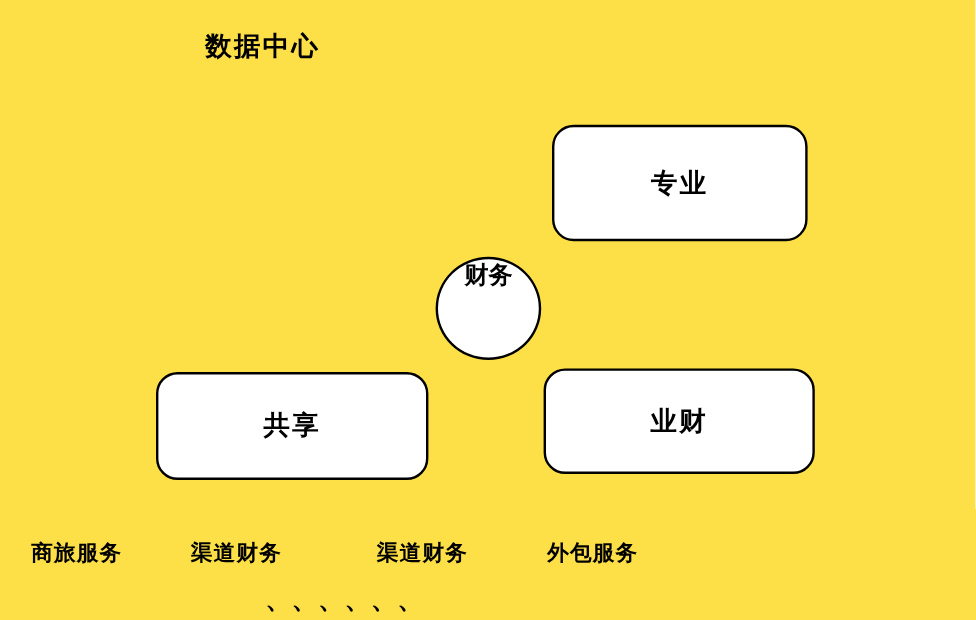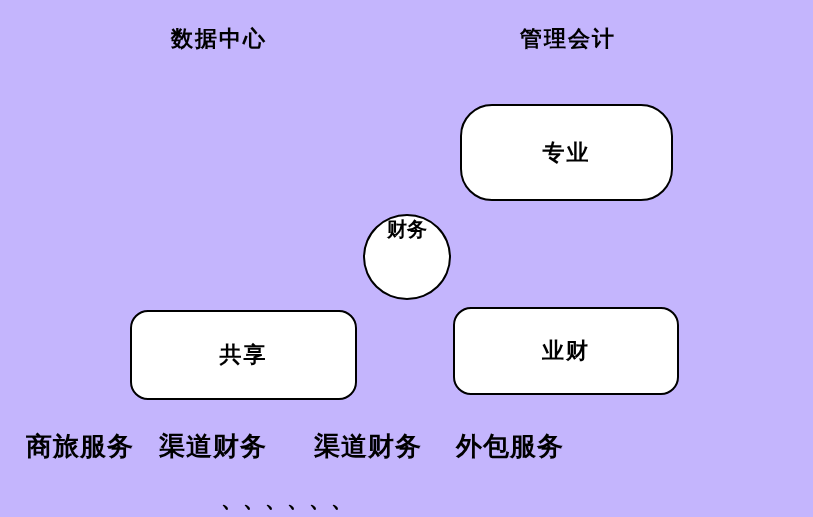--- a/index.html
+++ b/index.html
@@ -2,21 +2,21 @@
 <html><head>
 <meta charset="utf-8">
 <style>
   * { margin: 0; padding: 0; box-sizing: border-box; }
   html, body { background: #ffffff; }
   body { font-family: "Liberation Sans", "DejaVu Sans", sans-serif; }
   .canvas {
     position: relative;
     width: 813px;
     height: 517px;
-    background: #c4b5fd;
+    background: #fde047;
     overflow: hidden;
   }
   .hdr-label {
     position: absolute;
     font-size: 22px;
     font-weight: bold;
     color: #000000;
     letter-spacing: 2px;
     white-space: nowrap;
   }
@@ -41,56 +41,56 @@
     border: 2.5px solid #000000;
     border-radius: 50%;
     background: #ffffff;
     display: flex;
     align-items: flex-start;
     justify-content: center;
   }
   .circle .box-label { font-size: 20px; letter-spacing: 0; }
   .bottom-label {
     position: absolute;
-    font-size: 26px;
+    font-size: 18px;
     font-weight: bold;
     color: #000000;
     letter-spacing: 1px;
     white-space: nowrap;
+    margin-top: 20px;
   }
   .ellipsis-row {
     position: absolute;
     font-size: 22px;
     font-weight: bold;
     color: #000000;
     letter-spacing: 0;
     white-space: nowrap;
   }
   
   #top-label-left   { left: 171px; top: 24px; }
   #top-label-right  { left: 520px; top: 24px; }
   #box-strategy     { left: 129px; top: 112px; width: 226px; height: 96px; }
-  #box-professional { left: 460px; top: 104px; width: 213px; height: 97px; border-radius: 32px; }
+  #box-professional { left: 460px; top: 104px; width: 213px; height: 97px; }
   #box-sharing      { left: 130px; top: 310px; width: 227px; height: 90px; }
   #box-bizfinance   { left: 453px; top: 307px; width: 226px; height: 88px; }
   #circle-finance   { left: 363px; top: 214px; width: 88px; height: 86px; }
   #bottom-label-1   { left: 26px;  top: 429px; }
   #bottom-label-2   { left: 159px; top: 429px; }
   #bottom-label-3   { left: 314px; top: 429px; }
   #bottom-label-4   { left: 456px; top: 429px; }
   #ellipsis         { left: 221px; top: 485px; }
 </style>
 </head>
 <body>
 
 <div class="canvas">
 
   <div id="top-label-left" class="hdr-label">数据中心</div>
 
-  <div id="top-label-right" class="hdr-label">管理会计</div>
 
 
   <div id="box-professional" class="box">
     <span class="box-label">专业</span>
   </div>
 
   <div id="circle-finance" class="circle">
     <span class="box-label">财务</span>
   </div>
 

